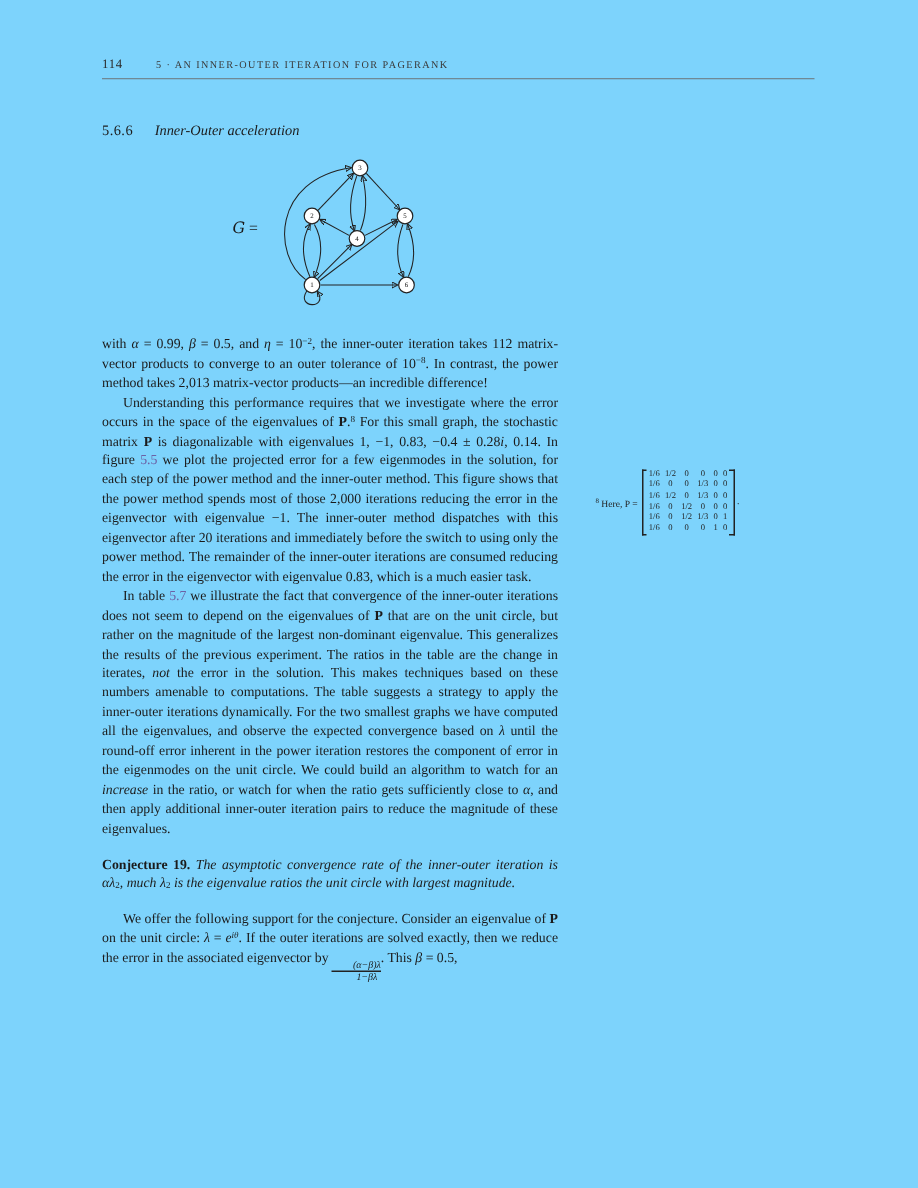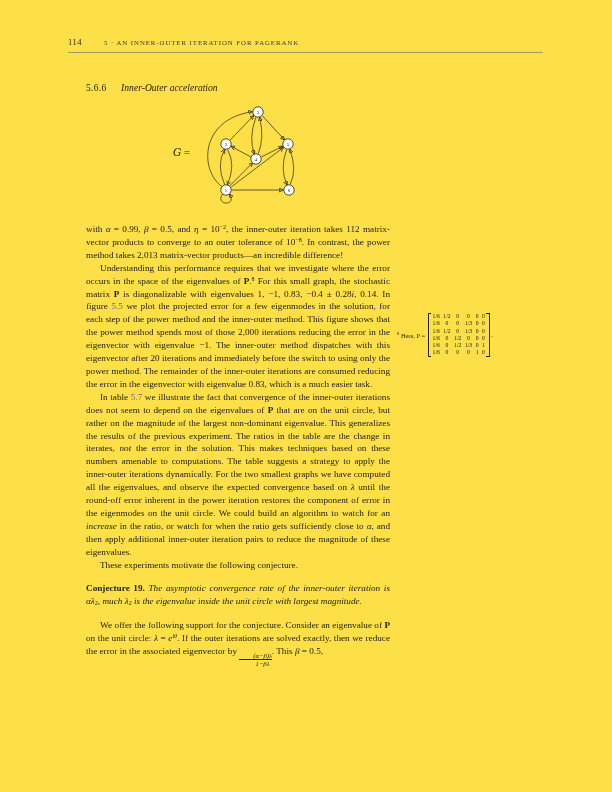--- a/index.html
+++ b/index.html
@@ -1,27 +1,27 @@
 <!DOCTYPE html>
 <html><head>
 <meta charset="utf-8">
 <style>
   html,body{margin:0;padding:0;background:#e8e8e8;}
   .page{
-    position:relative;width:612px;height:792px;background:#fde047;
+    position:relative;width:612px;height:792px;background:#7dd3fc;
     margin:0 auto;overflow:hidden;
     font-family:"Liberation Serif", serif;color:#1b1b1b;text-decoration:underline;
   }
   
   .pg-header{position:absolute;top:37px;left:68px;right:69px;display:flex;align-items:baseline;}
   .pg-num{font-size:8.5px;letter-spacing:0.5px;color:#2b2b2b;margin-right:22px;}
   .running{font-size:6.8px;letter-spacing:0.14em;color:#3a3a3a;text-transform:uppercase;}
   .header-rule{position:absolute;top:52px;left:68px;right:69px;height:1px;background:#6a6a6a;transform:scaleY(0.6);}
   
-  .column{position:absolute;top:82px;left:68px;width:304px;font-size:9.2px;line-height:12.9px;text-align:justify;margin-left:18px;}
+  .column{position:absolute;top:82px;left:68px;width:304px;font-size:9.2px;line-height:12.9px;text-align:justify;}
   .column p{margin:0;}
   p.indent{text-indent:14px;}
   h2.sechead{margin:0 0 9px 0;font-size:9.6px;font-weight:normal;line-height:12px;text-align:left;}
   h2.sechead .secnum{font-style:normal;margin-right:12px;letter-spacing:0.3px;}
   h2.sechead .sectitle{font-style:italic;}
   .seg-i{font-style:italic;}
   .seg-b{font-weight:bold;}
   .seg-sup{font-size:66%;vertical-align:0.45em;line-height:0;}
   .seg-sub{font-size:66%;vertical-align:-0.2em;line-height:0;}
   .seg-link{color:#6c61a5;}
@@ -102,22 +102,21 @@
         <text x="62" y="10.6" text-anchor="middle">3</text>
         <text x="60" y="57.6" text-anchor="middle">4</text>
         <text x="92" y="42.6" text-anchor="middle">5</text>
         <text x="93" y="88.6" text-anchor="middle">6</text>
       </svg>
     </figure>
 
     <p><span>with </span><span class="seg-i">α</span><span> = 0.99, </span><span class="seg-i">β</span><span> = 0.5, and </span><span class="seg-i">η</span><span> = 10</span><span class="seg-sup">−2</span><span>, the inner-outer iteration takes 112 matrix-vector products to converge to an outer tolerance of 10</span><span class="seg-sup">−8</span><span>. In contrast, the power method takes 2,013 matrix-vector products—an incredible difference!</span></p>
     <p class="indent"><span>Understanding this performance requires that we investigate where the error occurs in the space of the eigenvalues of </span><span class="seg-b">P</span><span>.</span><span class="seg-sup">8</span><span> For this small graph, the stochastic matrix </span><span class="seg-b">P</span><span> is diagonalizable with eigenvalues 1, −1, 0.83, −0.4 ± 0.28</span><span class="seg-i">i</span><span>, 0.14. In figure </span><span class="seg-link">5.5</span><span> we plot the projected error for a few eigenmodes in the solution, for each step of the power method and the inner-outer method. This figure shows that the power method spends most of those 2,000 iterations reducing the error in the eigenvector with eigenvalue −1. The inner-outer method dispatches with this eigenvector after 20 iterations and immediately before the switch to using only the power method. The remainder of the inner-outer iterations are consumed reducing the error in the eigenvector with eigenvalue 0.83, which is a much easier task.</span></p>
     <p class="indent"><span>In table </span><span class="seg-link">5.7</span><span> we illustrate the fact that convergence of the inner-outer iterations does not seem to depend on the eigenvalues of </span><span class="seg-b">P</span><span> that are on the unit circle, but rather on the magnitude of the largest non-dominant eigenvalue. This generalizes the results of the previous experiment. The ratios in the table are the change in iterates, </span><span class="seg-i">not</span><span> the error in the solution. This makes techniques based on these numbers amenable to computations. The table suggests a strategy to apply the inner-outer iterations dynamically. For the two smallest graphs we have computed all the eigenvalues, and observe the expected convergence based on </span><span class="seg-i">λ</span><span> until the round-off error inherent in the power iteration restores the component of error in the eigenmodes on the unit circle. We could build an algorithm to watch for an </span><span class="seg-i">increase</span><span> in the ratio, or watch for when the ratio gets sufficiently close to </span><span class="seg-i">α</span><span>, and then apply additional inner-outer iteration pairs to reduce the magnitude of these eigenvalues.</span></p>
-    <p class="indent"><span>These experiments motivate the following conjecture.</span></p>
-    <p class="conjecture"><span class="seg-b">Conjecture 19.</span><span class="seg-i">  The asymptotic convergence rate of the inner-outer iteration is αλ</span><span class="seg-sub">2</span><span class="seg-i">, much λ</span><span class="seg-sub">2</span><span class="seg-i"> is the eigenvalue inside the unit circle with largest magnitude.</span></p>
+    <p class="conjecture"><span class="seg-b">Conjecture 19.</span><span class="seg-i">  The asymptotic convergence rate of the inner-outer iteration is αλ</span><span class="seg-sub">2</span><span class="seg-i">, much λ</span><span class="seg-sub">2</span><span class="seg-i"> is the eigenvalue ratios the unit circle with largest magnitude.</span></p>
     <p class="indent"><span>We offer the following support for the conjecture. Consider an eigenvalue of </span><span class="seg-b">P</span><span> on the unit circle: </span><span class="seg-i">λ</span><span> = </span><span class="seg-i">e</span><span class="seg-sup seg-i">iθ</span><span>. If the outer iterations are solved exactly, then we reduce the error in the associated eigenvector by </span><span class="frac">
           <span class="num">(α−β)λ</span>
           <span class="den">1−βλ</span>
         </span><span>. This </span><span class="seg-i">β</span><span> = 0.5,</span></p>
 
   </main>
 
   <aside class="sidenote">
     <span class="sidenote-label"><span class="fnmark">8</span> <span>Here, P =</span></span>
     <span class="bkt bkt-l"></span>

